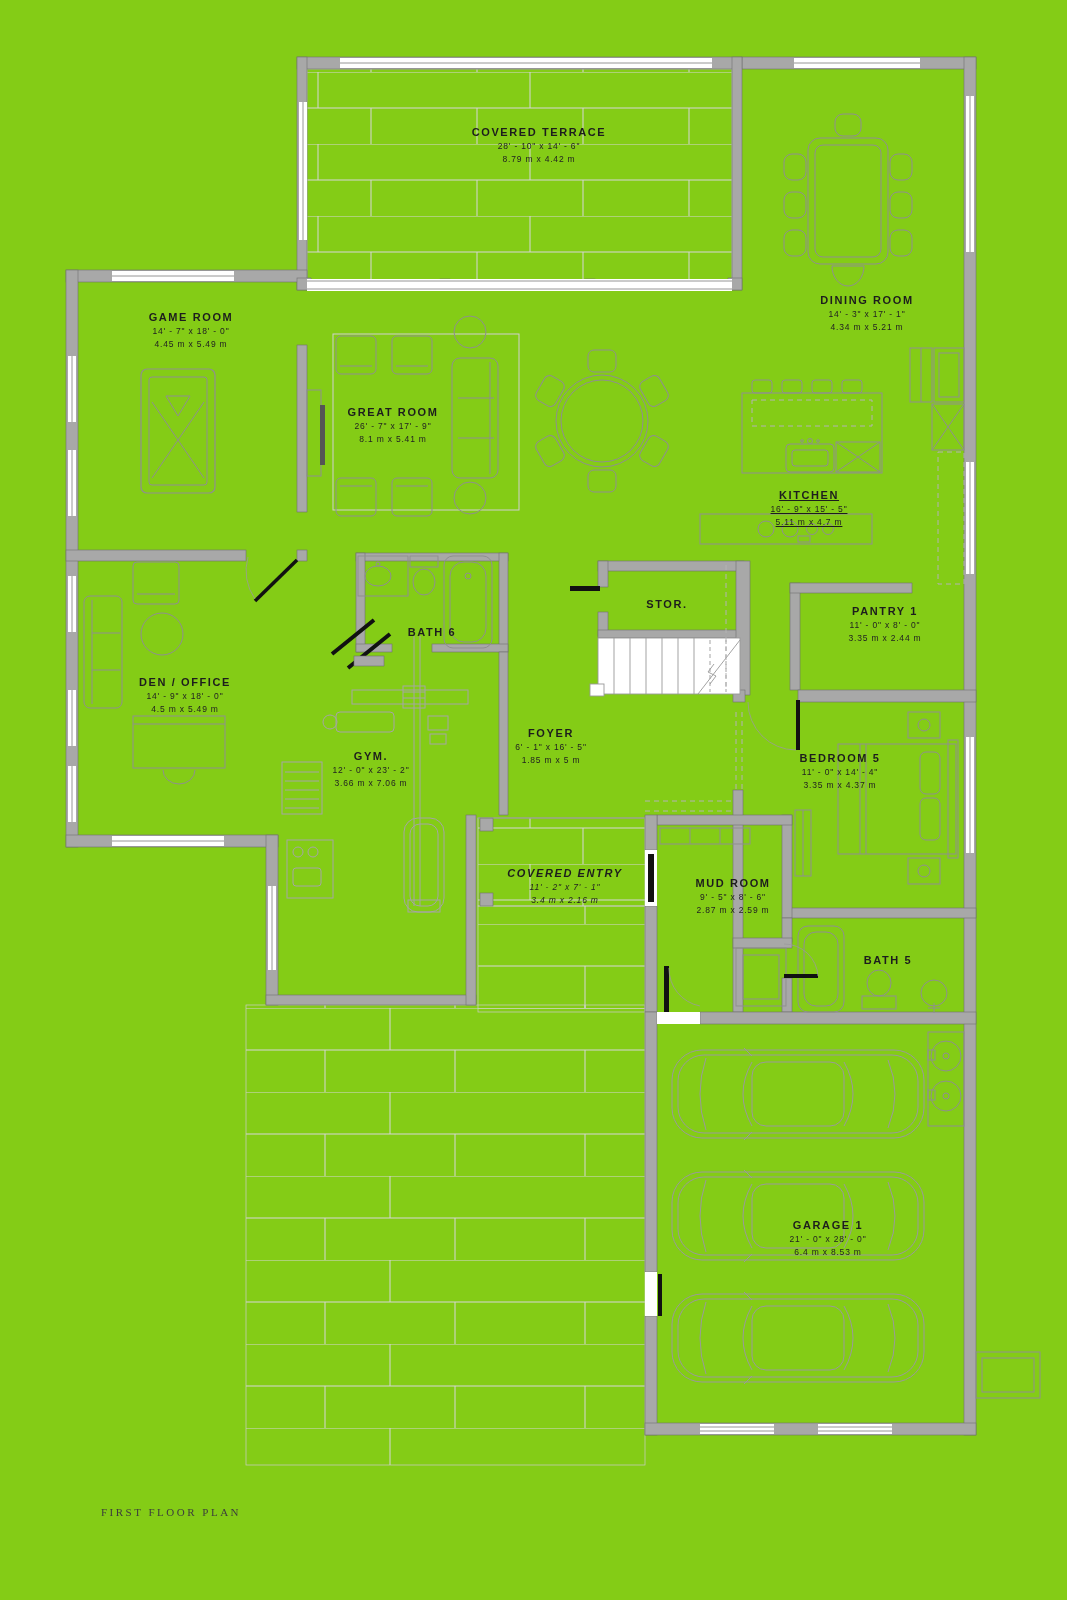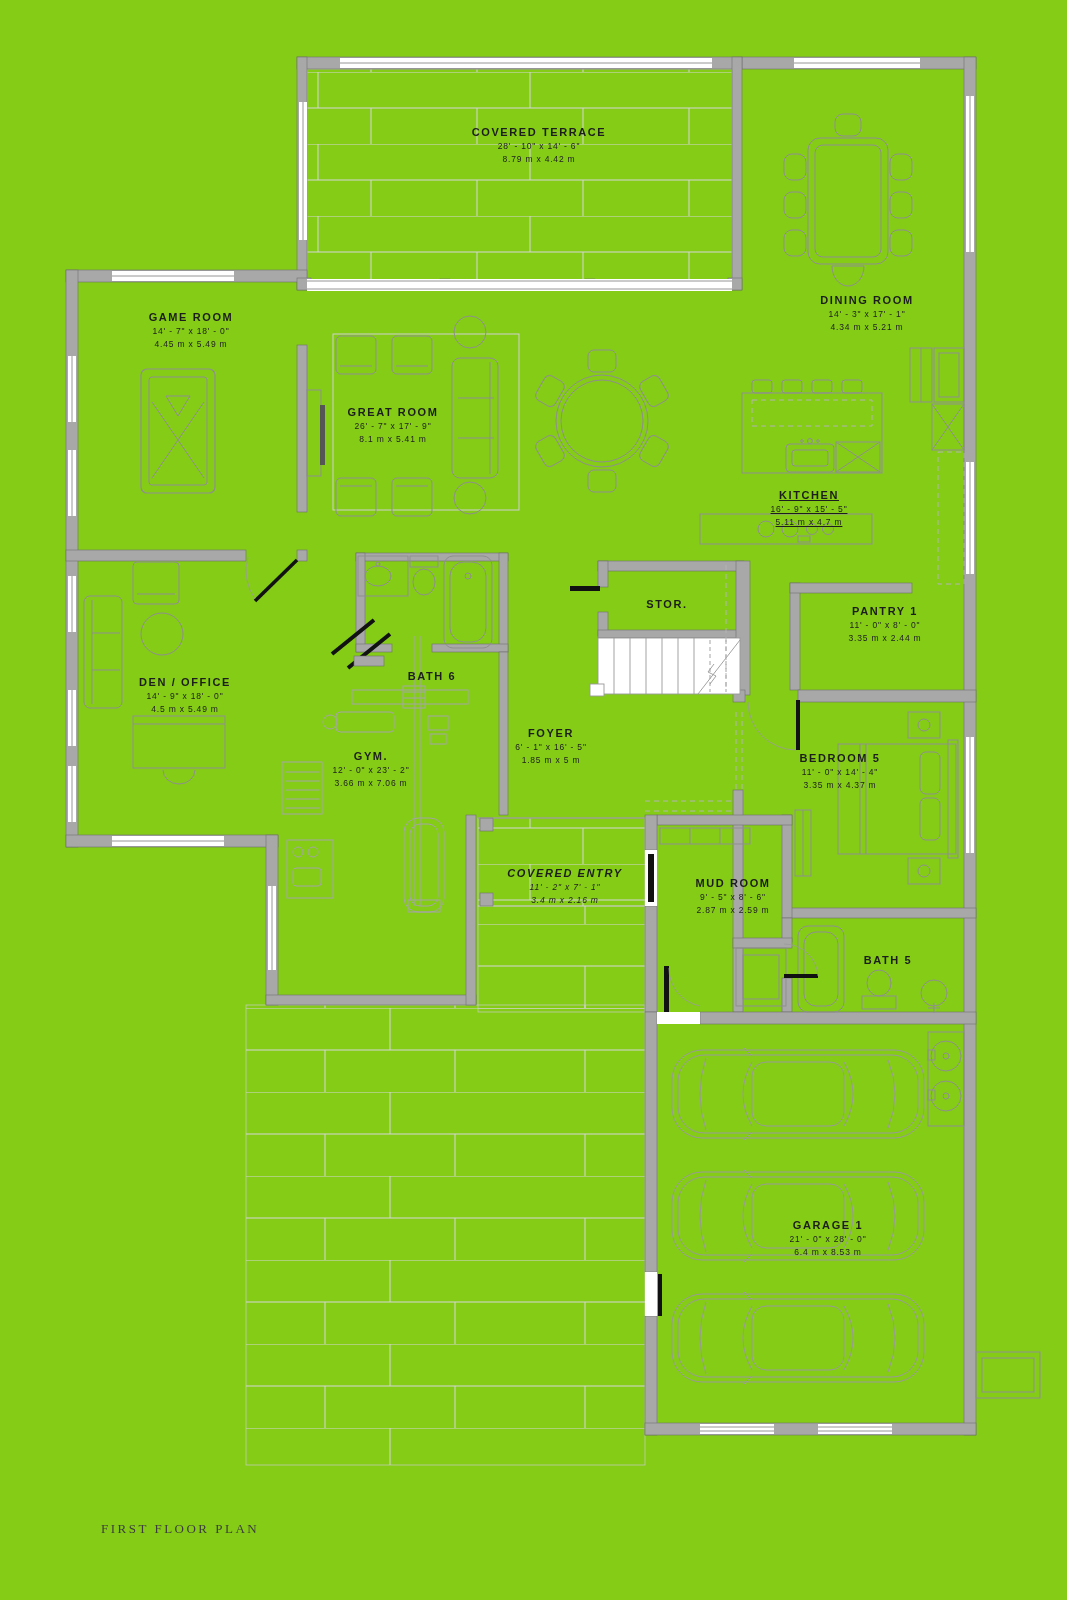--- a/index.html
+++ b/index.html
@@ -4,21 +4,21 @@
 <style>
   html,body{margin:0;padding:0;background:#ffffff;}
   .canvas{position:relative;width:1067px;height:1600px;background:#84cc16;overflow:hidden;
           font-family:"Liberation Sans",sans-serif;}
   .canvas svg{position:absolute;left:0;top:0;}
   .room-label{position:absolute;transform:translateX(-50%);text-align:center;
               color:#1d1d1d;white-space:nowrap;z-index:5;}
   .rname{display:block;font-weight:700;font-size:11px;letter-spacing:1.6px;}
   .rdim{display:block;font-size:8.5px;letter-spacing:0.8px;margin-top:3px;color:#222;}
   .plan-title{position:absolute;left:101px;top:1506px;font-family:"Liberation Serif",serif;
-              font-size:13px;letter-spacing:2.5px;color:#3d3d3d;z-index:5;margin-top:15px;}
+              font-size:11px;letter-spacing:2.5px;color:#3d3d3d;z-index:5;}
 </style>
 </head>
 <body>
 
 <div class="canvas">
 
 <svg viewBox="0 0 1067 1600" width="1067" height="1600">
   <defs>
     <pattern id="brickT" width="212" height="72" patternUnits="userSpaceOnUse">
       <path d="M0 0 H212 M0 36 H212 M106 0 V36 M53 36 V72 M159 36 V72" stroke="#d6d6d6" stroke-width="1" fill="none"></path>
@@ -425,21 +425,21 @@
   <span class="rdim">5.11 m x 4.7 m</span>
 </div>
 <div class="room-label" style="left:667px;top:598px;">
   <span class="rname">STOR.</span>
 </div>
 <div class="room-label" style="left:885px;top:605px;">
   <span class="rname">PANTRY 1</span>
   <span class="rdim">11' - 0" x 8' - 0"</span>
   <span class="rdim">3.35 m x 2.44 m</span>
 </div>
-<div class="room-label" style="left:432px;top:626px;margin-top:44px;">
+<div class="room-label" style="left:432px;top:626px;">
   <span class="rname">BATH 6</span>
 </div>
 <div class="room-label" style="left:185px;top:676px;">
   <span class="rname">DEN / OFFICE</span>
   <span class="rdim">14' - 9" x 18' - 0"</span>
   <span class="rdim">4.5 m x 5.49 m</span>
 </div>
 <div class="room-label" style="left:371px;top:750px;">
   <span class="rname">GYM.</span>
   <span class="rdim">12' - 0" x 23' - 2"</span>

